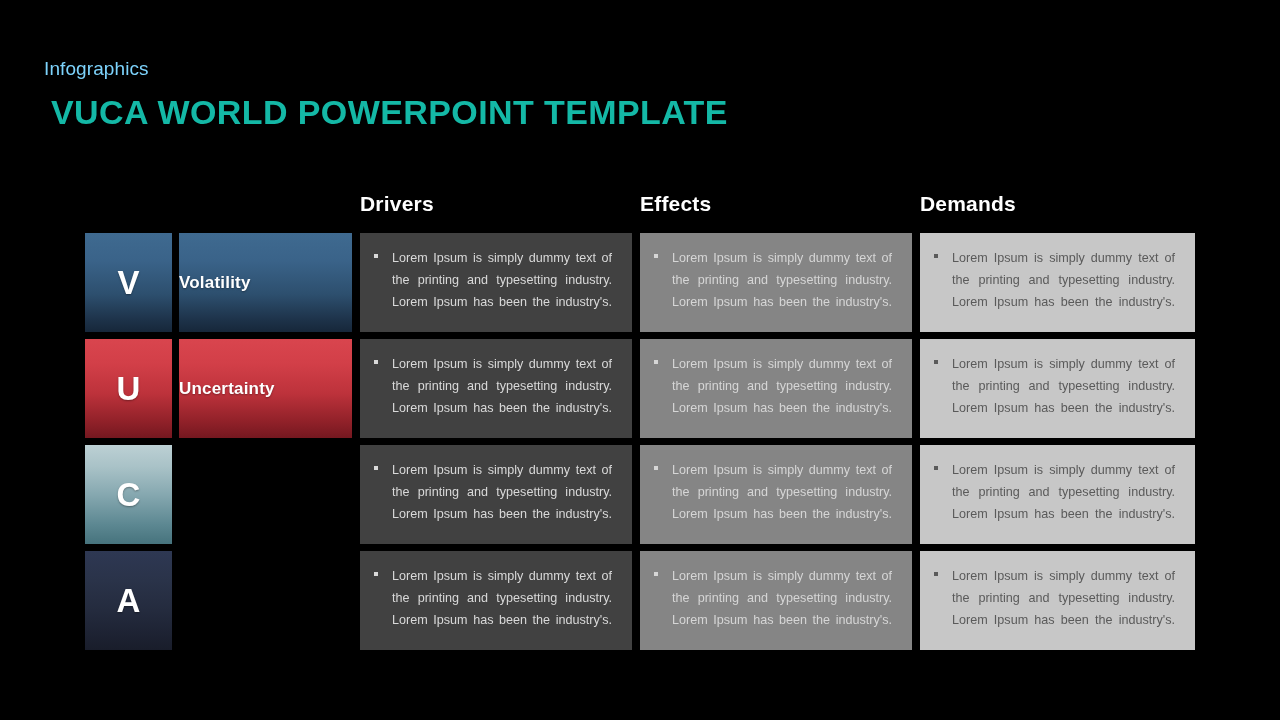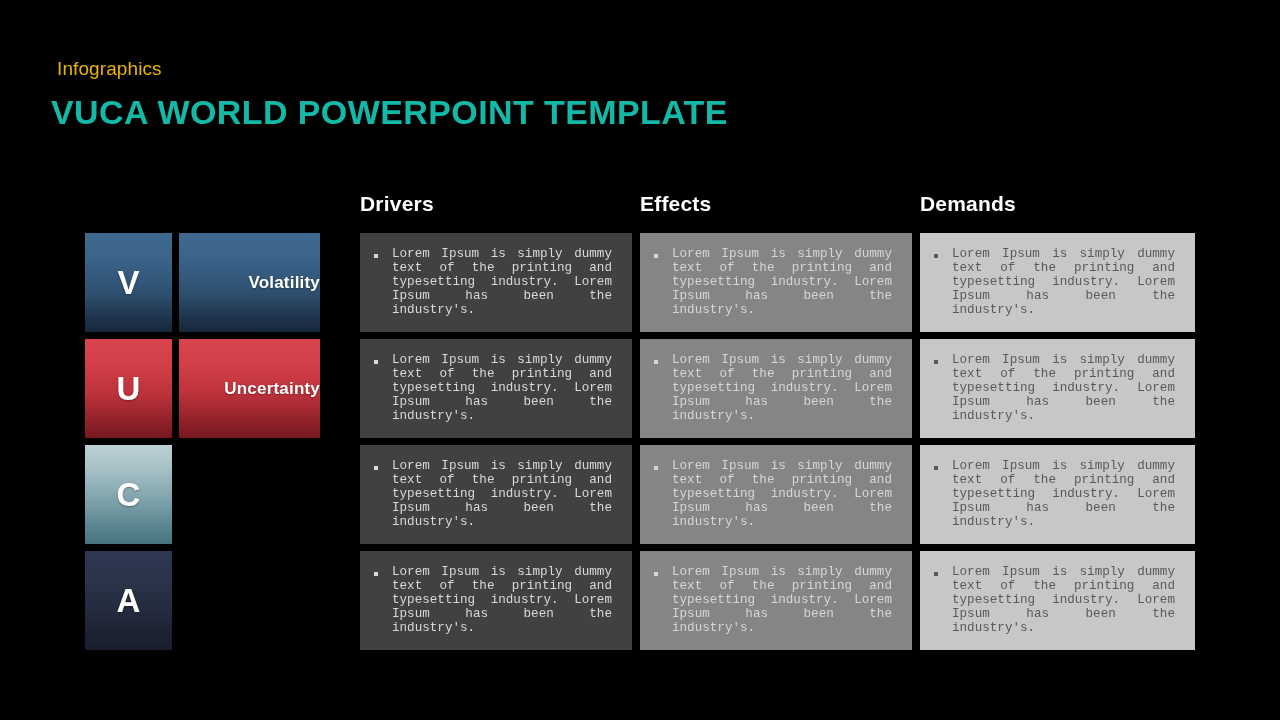--- a/index.html
+++ b/index.html
@@ -12,24 +12,24 @@
   }
 
   body {
     font-family: "Liberation Sans", sans-serif;
     position: relative;
   }
 
   
   .eyebrow {
     position: absolute;
-    left: 57px;
+    left: 44px;
     top: 59px;
     font-size: 19px;
-    color: #eab308;
+    color: #7dd3fc;
     letter-spacing: 0.1px;
     line-height: 1.1;
   }
 
   .page-title {
     position: absolute;
     left: 51px;
     top: 93px;
     font-size: 34px;
     font-weight: bold;
@@ -86,24 +86,24 @@
     font-size: 33px;
     font-weight: bold;
     color: #ffffff;
     line-height: 1;
     text-shadow: 0 1px 2px rgba(0,0,0,0.35);
   }
 
   
   .name-tile {
     left: 94px;
-    width: 141px;
+    width: 173px;
     display: flex;
     align-items: center;
-    justify-content: flex-end;
+    justify-content: flex-start;
   }
   .name-tile .name {
     font-size: 17px;
     font-weight: bold;
     color: #ffffff;
     letter-spacing: 0.2px;
     text-shadow: 0 1px 2px rgba(0,0,0,0.35);
   }
 
   
@@ -125,24 +125,23 @@
   }
   .bullet-mark i {
     display: block;
     width: 4px;
     height: 4px;
     background: currentColor;
   }
   .bullet-text {
     flex: 1 1 auto;
     font-size: 12.6px;
-    line-height: 14px;
+    line-height: 22px;
     text-align: justify;
     text-justify: inter-word;
-    font-family: Liberation Mono, monospace;
   }
   .bullet-text::after {
     content: "";
     display: inline-block;
     width: 100%;
   }
 
   
   .panel-drivers {
     background: #414141;

